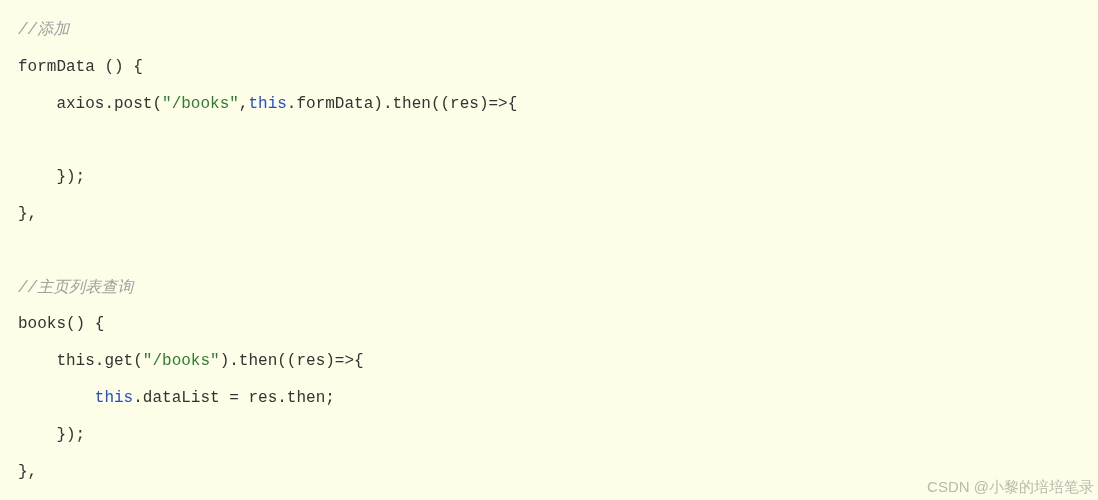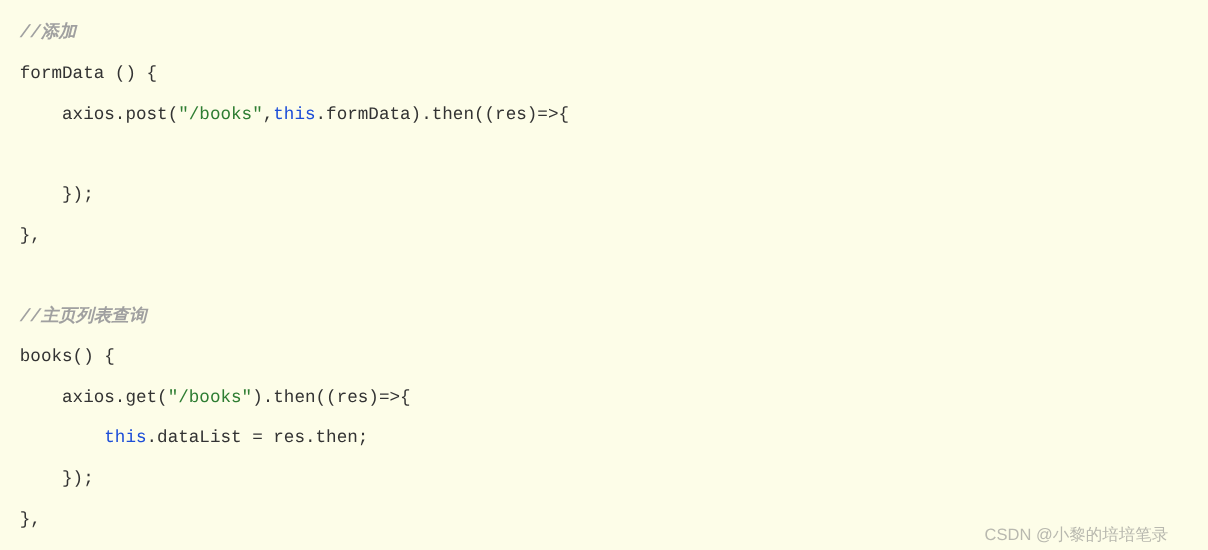--- a/index.html
+++ b/index.html
@@ -18,52 +18,51 @@
       height: 500px;
       overflow: hidden;
     }
     pre {
       font-family: inherit;
       white-space: pre;
     }
     .comment {
       color: #a0a0a0;
       font-style: italic;
-      font-weight: bold;
     }
     .plain {
       color: #333333;
     }
     .keyword {
       color: #1d4ed8;
     }
     .string {
       color: #2e7d32;
     }
     .watermark {
       position: absolute;
       bottom: 6px;
-      right: 36px;
+      right: 4px;
       color: rgba(128, 128, 128, 0.55);
       font-size: 15px;
       font-family: sans-serif;
       font-style: normal;
       line-height: 1;
     }
   </style>
 </head>
 <body>
 
 <pre><span class="comment">//添加</span>
 <span class="plain">formData () {</span>
 <span class="plain"><span>    axios.post(</span><span class="string">"/books"</span><span>,</span><span class="keyword">this</span><span>.formData).then((res)=&gt;{</span></span>
 
 <span class="plain">    });</span>
 <span class="plain">},</span>
 
 <span class="comment">//主页列表查询</span>
 <span class="plain">books() {</span>
-<span class="plain"><span>    axios.get(</span><span class="string">"/books"</span><span>).then((res)=&gt;{</span></span>
+<span class="plain"><span>    this.get(</span><span class="string">"/books"</span><span>).then((res)=&gt;{</span></span>
 <span class="plain"><span>        </span><span class="keyword">this</span><span>.dataList = res.then;</span></span>
 <span class="plain">    });</span>
 <span class="plain">},</span></pre>
 
 <div class="watermark">CSDN @小黎的培培笔录</div>
 
 </body></html>

